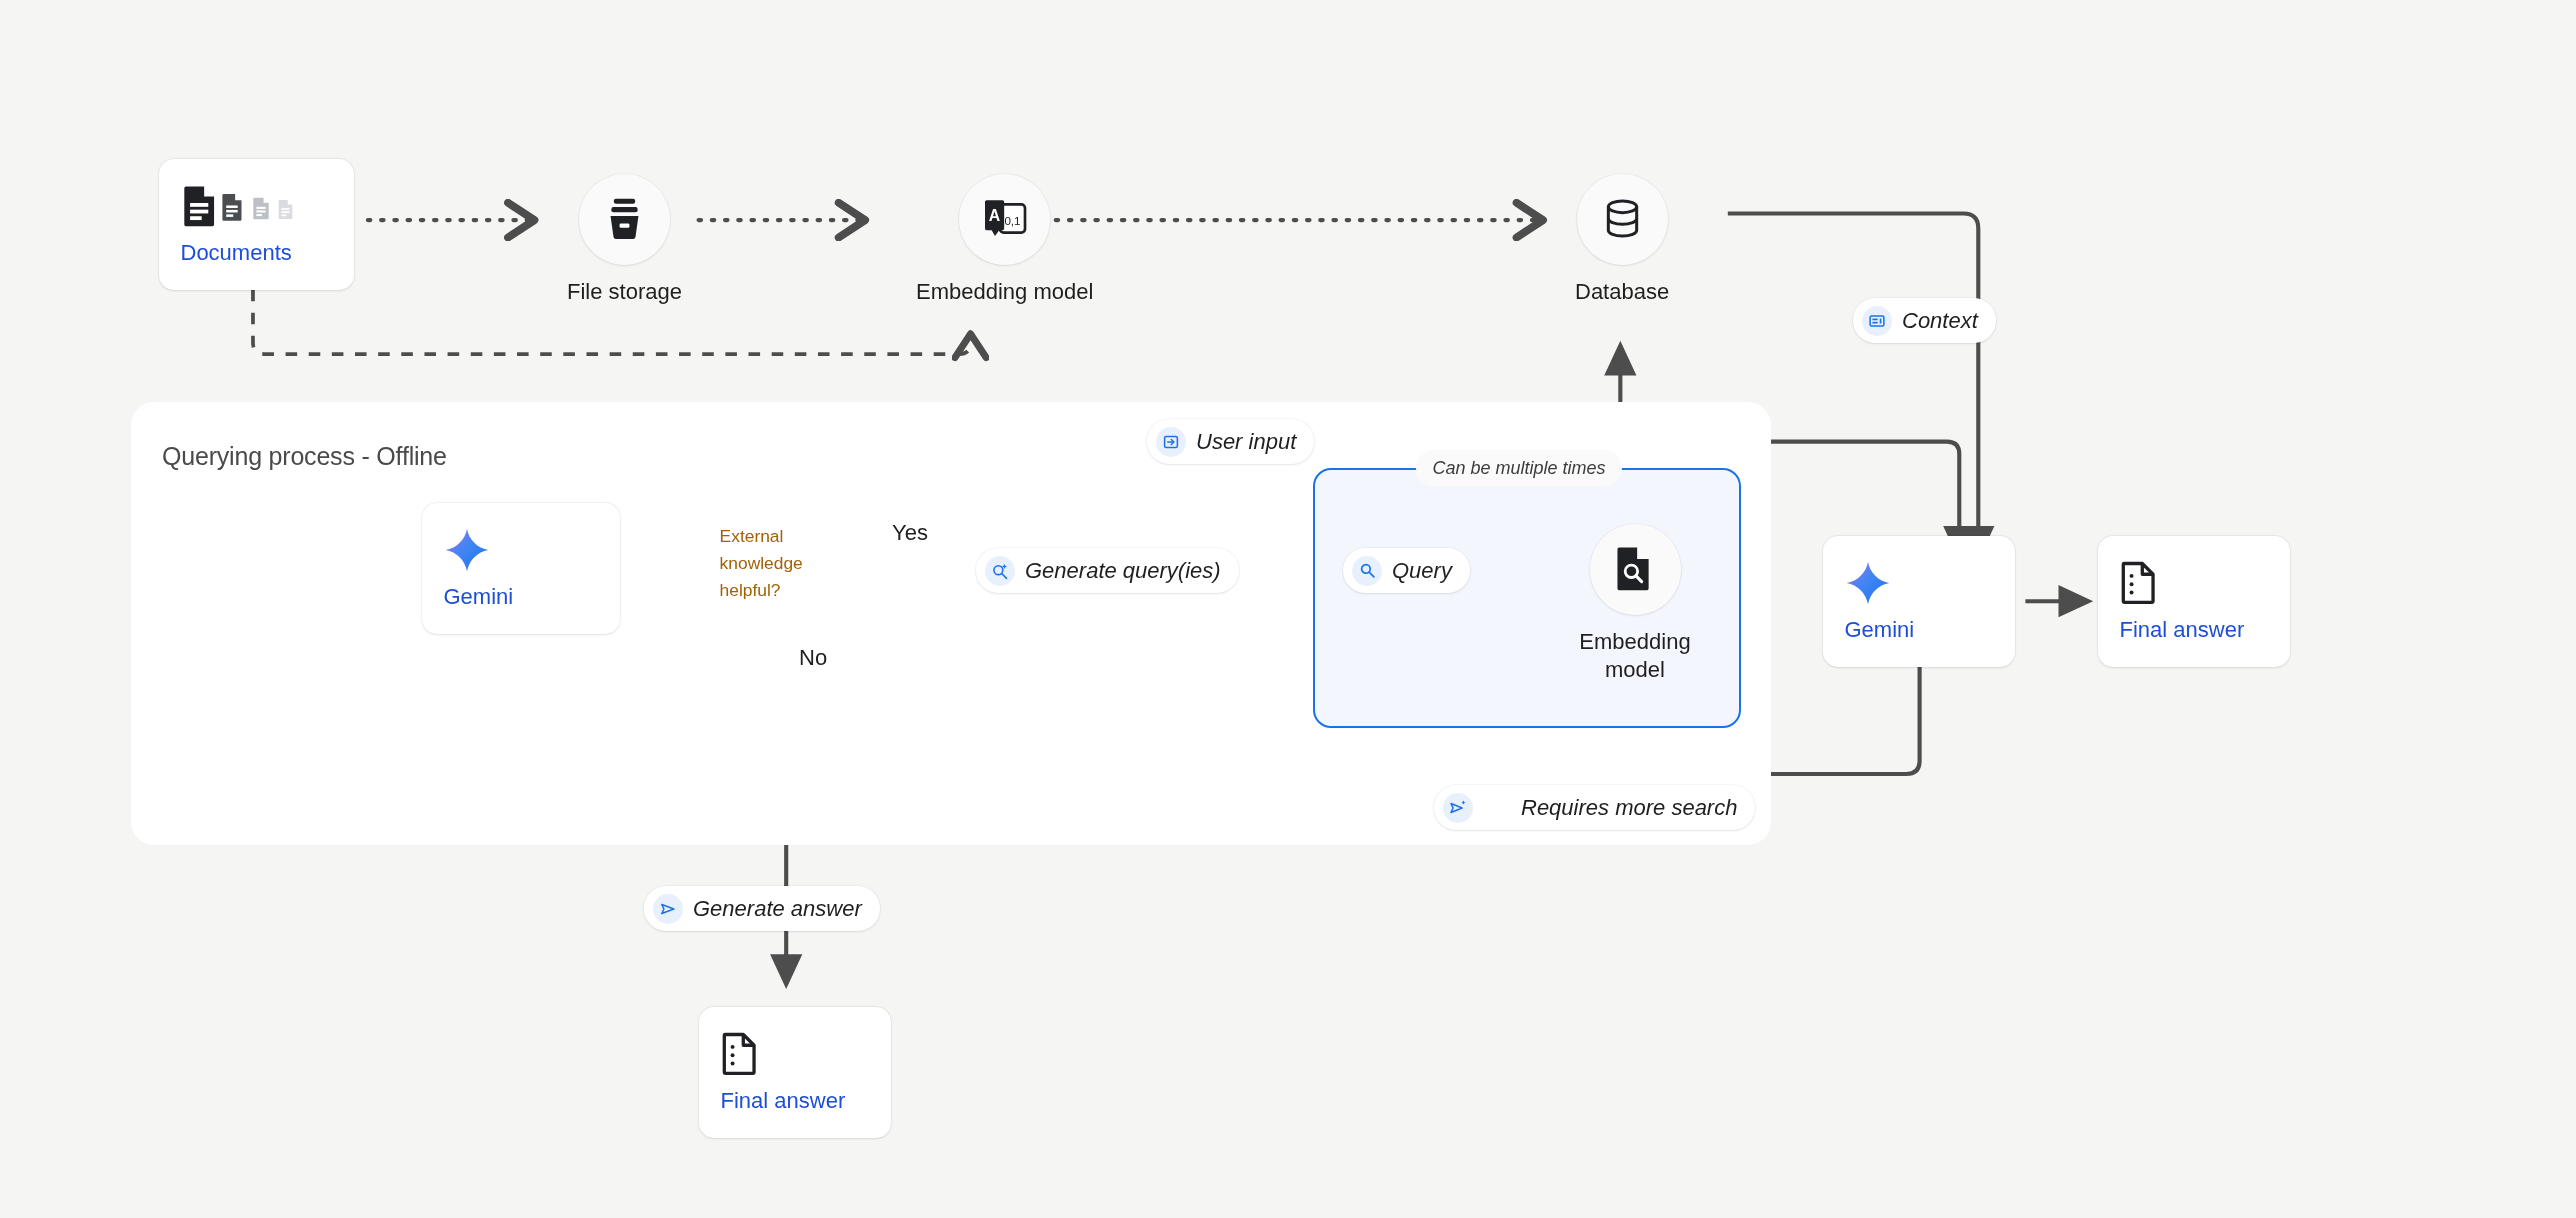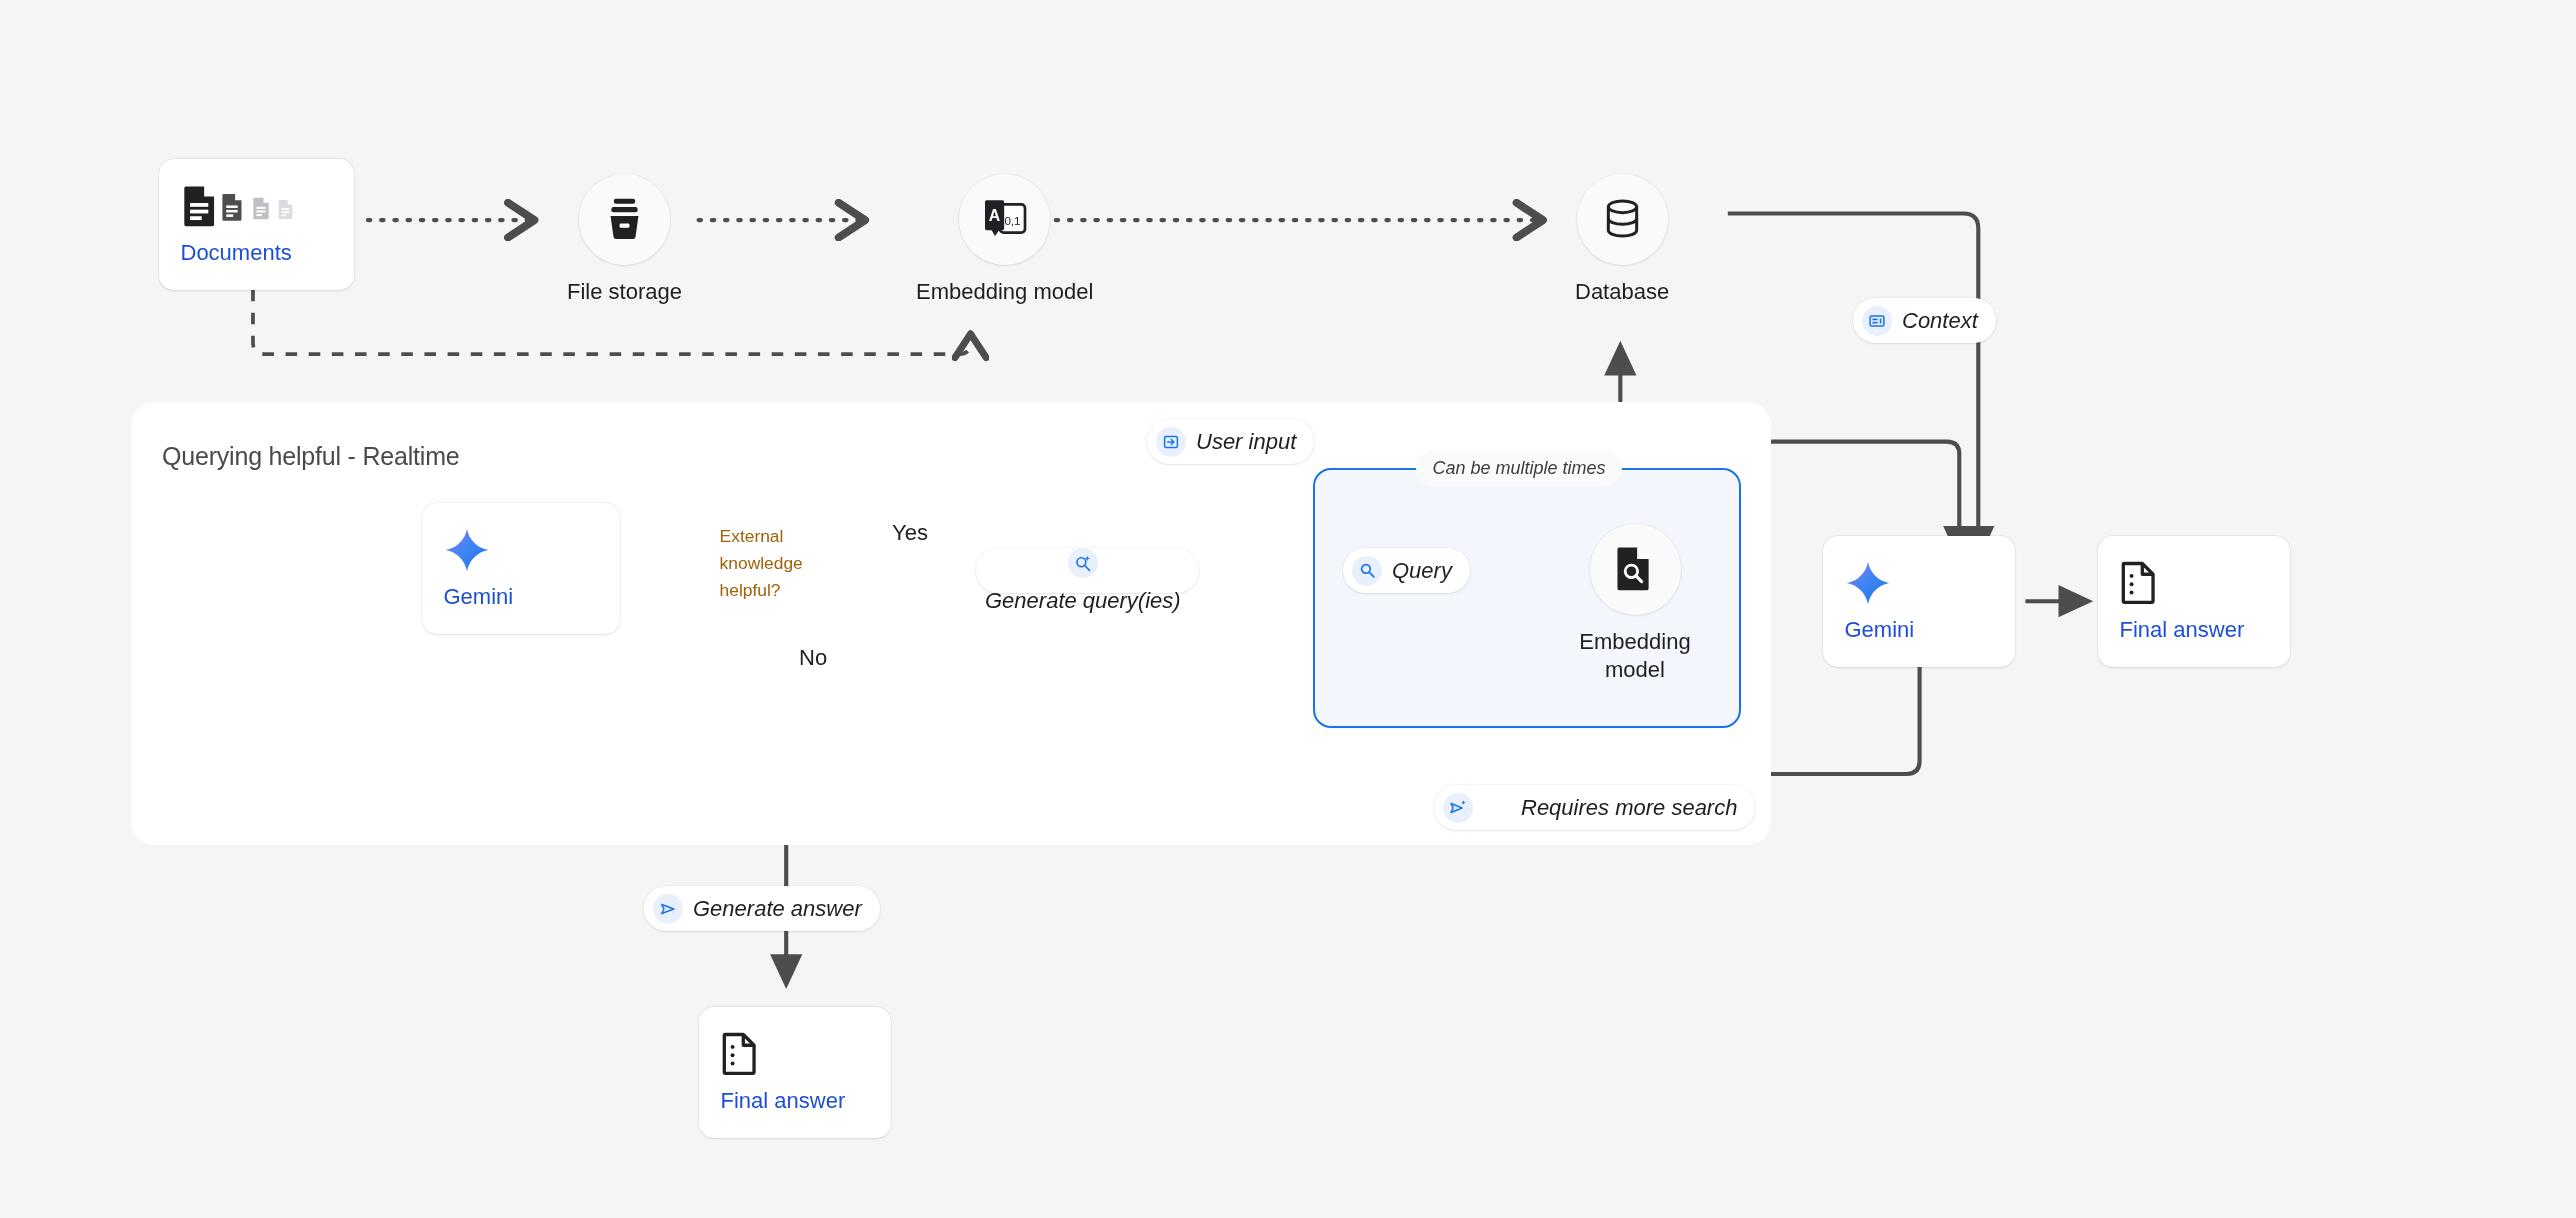--- a/index.html
+++ b/index.html
@@ -245,21 +245,21 @@
           <ellipse cx="27" cy="13" rx="17" ry="7"></ellipse>
           <path d="M10,13 v14 c0,3.9 7.6,7 17,7 s17,-3.1 17,-7 V13"></path>
           <path d="M10,27 v14 c0,3.9 7.6,7 17,7 s17,-3.1 17,-7 V27"></path>
         </svg>
       </span>
     </div>
     <div class="circ-label">Database</div>
   </div>
 
   <div class="panel" id="panel-querying">
-    <div class="panel-title">Querying helpful - Realtime</div>
+    <div class="panel-title">Querying process - Offline</div>
   </div>
 
   <div id="loop-region"></div>
 
 
   <div class="card" style="left:422px; top:503px; width:198px; height:131px;">
     <div class="ico">
       <svg width="46" height="46" viewBox="0 0 56 56">
         <defs>
           <linearGradient id="gem1" x1="0" y1="0" x2="1" y2="1">
@@ -275,21 +275,21 @@
     <div class="card-label">Gemini</div>
   </div>
 
   <div id="decision">
     <div class="dia-shape"></div>
     <div class="dia-text">External knowledge helpful?</div>
   </div>
   <div class="edge-label" style="left:892px; top:520px;">Yes</div>
   <div class="edge-label" style="left:799px; top:645px;">No</div>
 
-  <div class="pill" style="left:976px; top:548px;flex-direction:column;">
+  <div class="pill" style="left:976px; top:548px;">
     <span class="pill-ico">
       <svg width="18" height="18" viewBox="0 0 22 22" fill="none" stroke="#1a73e8" stroke-width="2" stroke-linecap="round">
         <circle cx="9" cy="10" r="5.4"></circle>
         <path d="M13.1,14.1 L19,20"></path>
         <path d="M16.4,2.2 l0.9,2.3 2.3,0.9 -2.3,0.9 -0.9,2.3 -0.9,-2.3 -2.3,-0.9 2.3,-0.9 z" fill="#1a73e8" stroke="none"></path>
       </svg>
     </span>
     <span>Generate query(ies)</span>
   </div>
 

